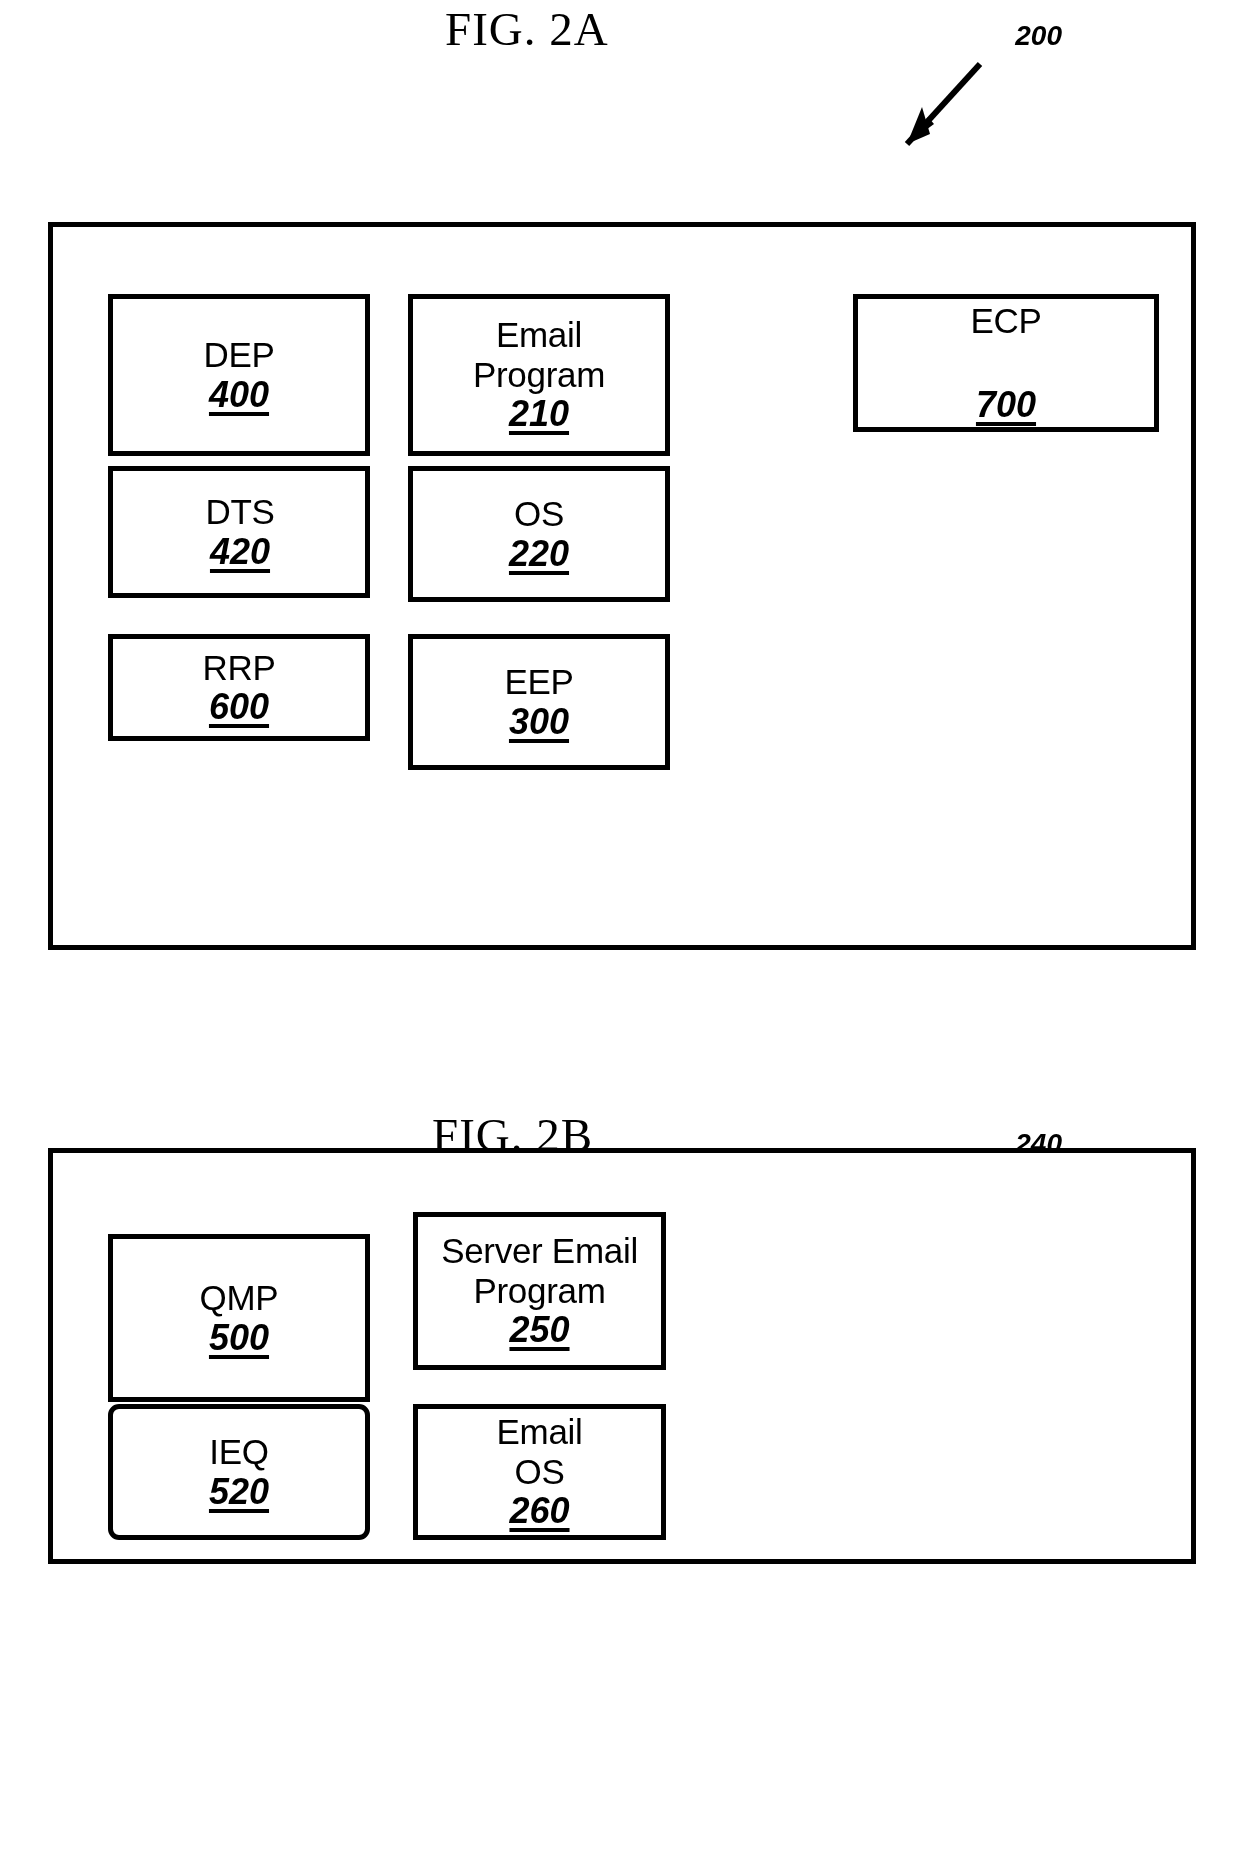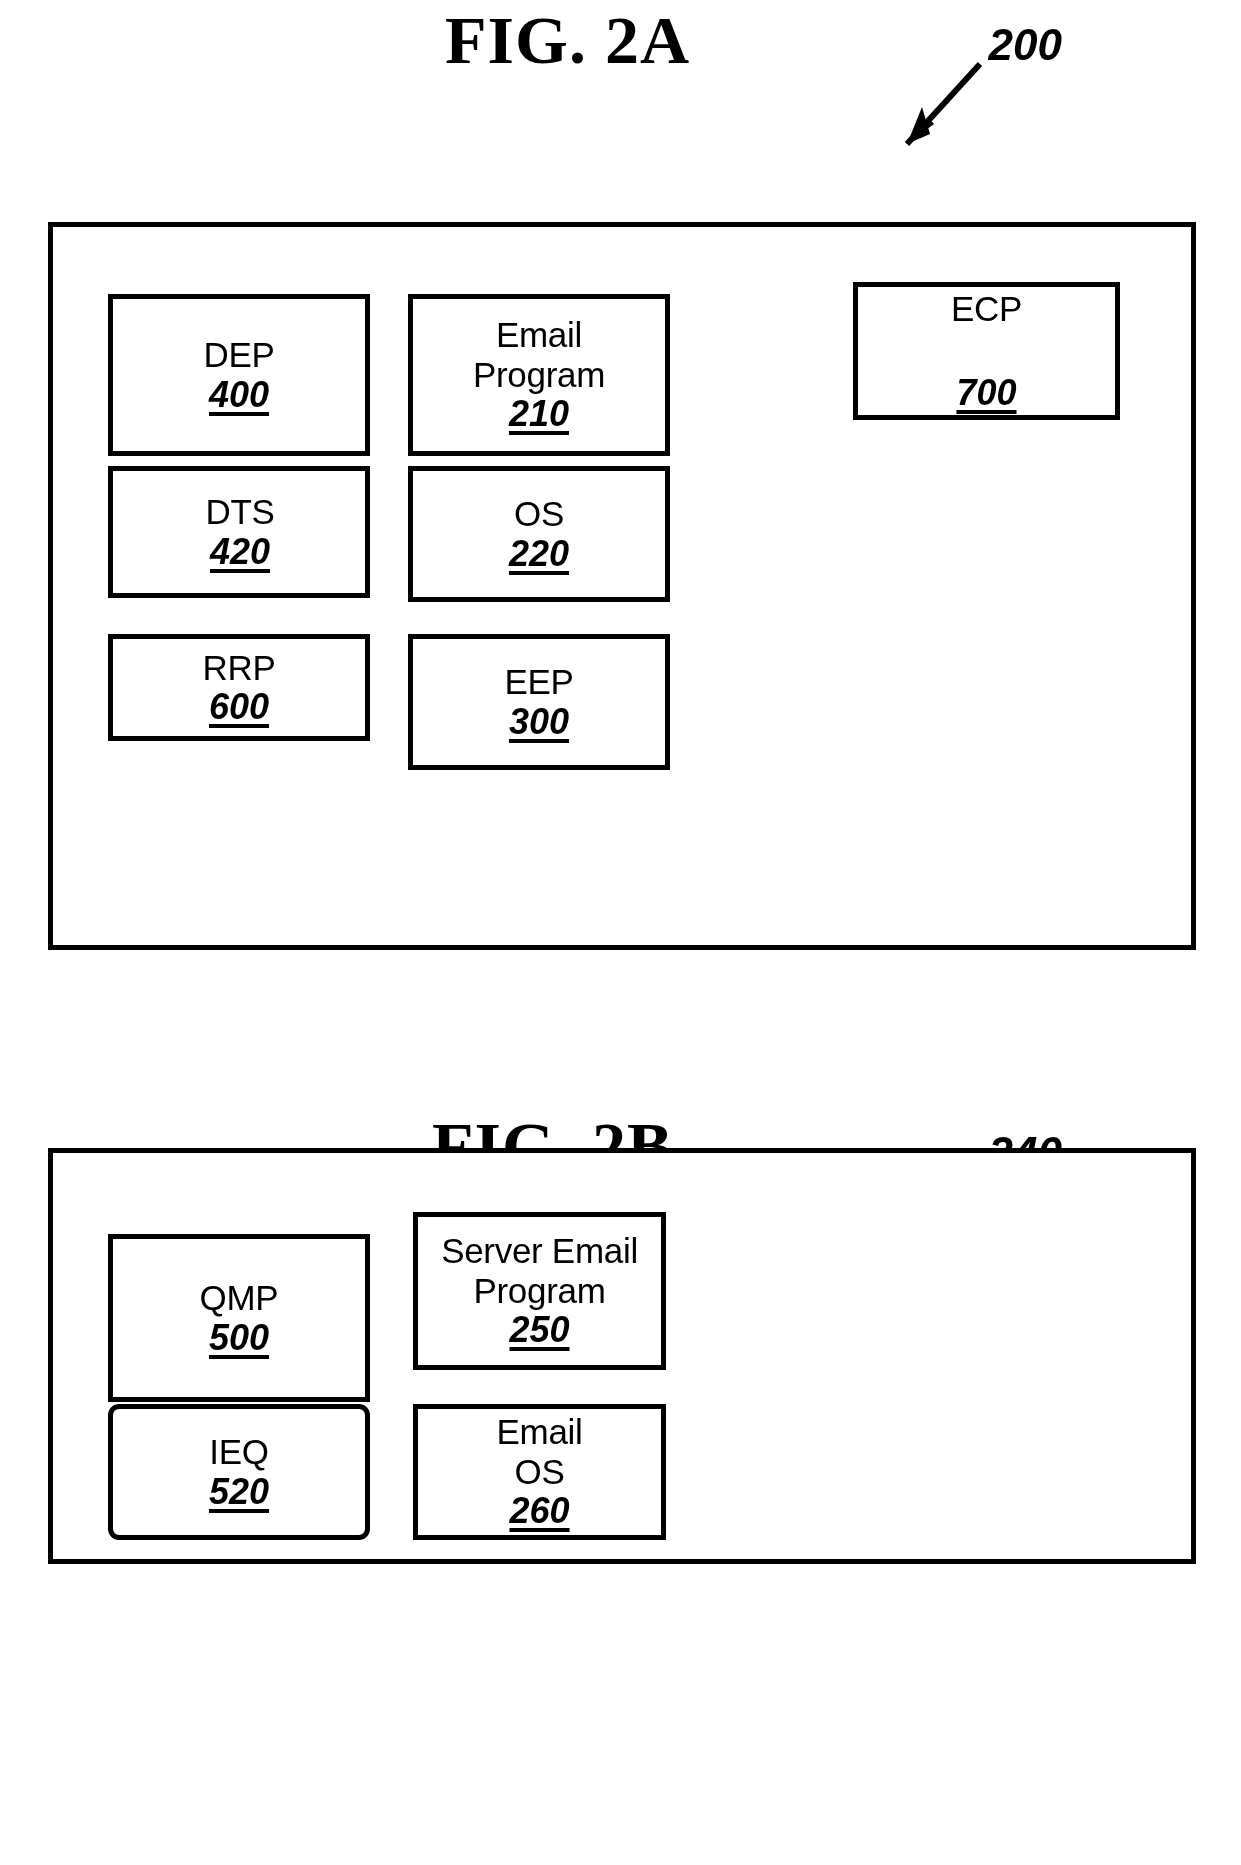--- a/index.html
+++ b/index.html
@@ -22,41 +22,41 @@
     left: 0;
     top: 0;
     width: 1241px;
     height: 1865px;
   }
 
   
   .fig-title {
     position: absolute;
     font-family: "Liberation Serif", serif;
-    font-size: 68px;
-    font-weight: 700;
+    font-size: 47px;
+    font-weight: 400;
     letter-spacing: 1px;
     white-space: nowrap;
     line-height: 1;
   }
   #fig2a-title { left: 445px; top: 6px; }
   #fig2b-title { left: 432px; top: 1112px; }
 
   
   .ref-callout {
     position: absolute;
     width: 210px;
     height: 130px;
   }
   .ref-num {
     position: absolute;
     right: 0;
     top: 0;
     font-family: "Liberation Sans", sans-serif;
-    font-size: 44px;
+    font-size: 28px;
     font-weight: 700;
     font-style: italic;
     letter-spacing: 0px;
     white-space: nowrap;
   }
   .ref-arrow {
     position: absolute;
     left: 0;
     top: 24px;
     width: 210px;
@@ -105,21 +105,21 @@
     text-decoration: underline;
     text-decoration-thickness: 4px;
     text-underline-offset: 5px;
     line-height: 1.12;
     letter-spacing: 0px;
   }
 
   
   #mod-dep  { left: 108px; top: 294px; width: 262px; height: 162px; }
   #mod-email{ left: 408px; top: 294px; width: 262px; height: 162px; }
-  #mod-ecp  { left: 853px; top: 282px; width: 267px; height: 138px; gap: 44px; }
+  #mod-ecp  { left: 853px; top: 294px; width: 306px; height: 138px; gap: 44px; }
   #mod-dts  { left: 108px; top: 466px; width: 262px; height: 132px; padding-left: 8px; }
   #mod-os   { left: 408px; top: 466px; width: 262px; height: 136px; }
   #mod-rrp  { left: 108px; top: 634px; width: 262px; height: 107px; }
   #mod-eep  { left: 408px; top: 634px; width: 262px; height: 136px; }
 
   
   #mod-qmp    { left: 108px; top: 1234px; width: 262px; height: 168px; }
   #mod-srvmail{ left: 413px; top: 1212px; width: 253px; height: 158px; }
   #mod-ieq    { left: 108px; top: 1404px; width: 262px; height: 136px; border-radius: 11px; }
   #mod-srvos  { left: 413px; top: 1404px; width: 253px; height: 136px; }

